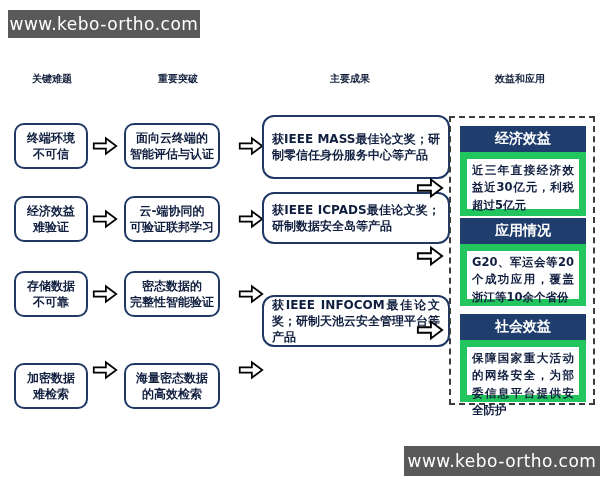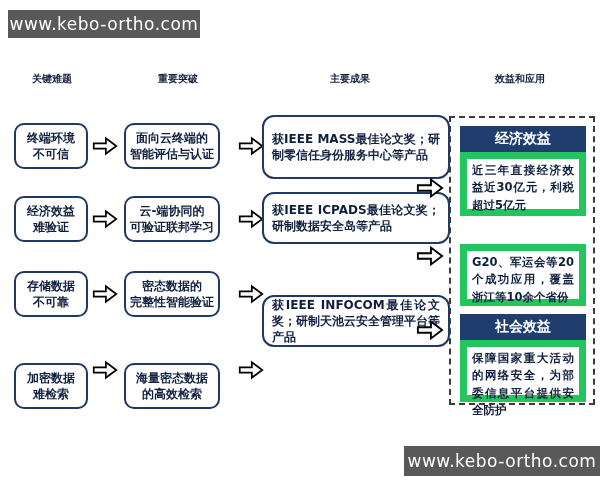--- a/index.html
+++ b/index.html
@@ -141,20 +141,21 @@
   <div class="arrow ar-panel arp3">
     <svg viewBox="0 0 30 22">
         <polygon points="2,8 16,8 16,2 28,11 16,20 16,14 2,14" fill="#ffffff" stroke="#000000" stroke-width="2"></polygon>
       </svg>
     </div>
 
   <div class="panel">
     <div class="sec-header s1h">经济效益</div>
     <div class="sec-body s1b">近三年直接经济效益近30亿元，利税超过5亿元</div>
 
+    <div class="sec-header s2h">应用情况</div>
     <div class="sec-body s2b">G20、军运会等20个成功应用，覆盖浙江等10余个省份</div>
 
     <div class="sec-header s3h">社会效益</div>
     <div class="sec-body s3b">保障国家重大活动的网络安全，为部委信息平台提供安全防护</div>
   </div>
 
   <div class="banner banner-bottom">www.kebo-ortho.com</div>
 
 </div>
 

